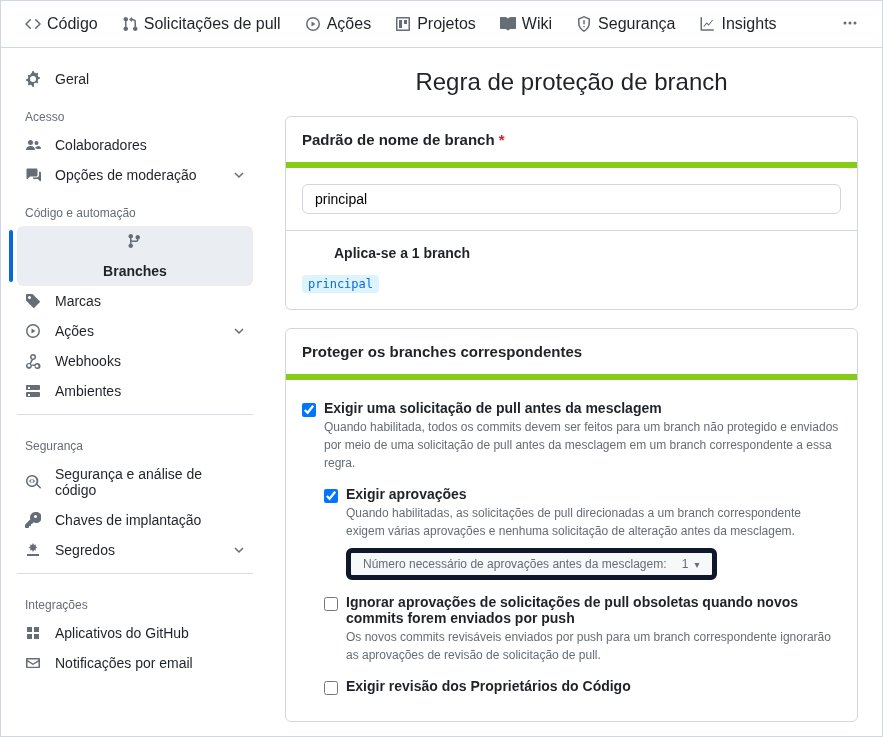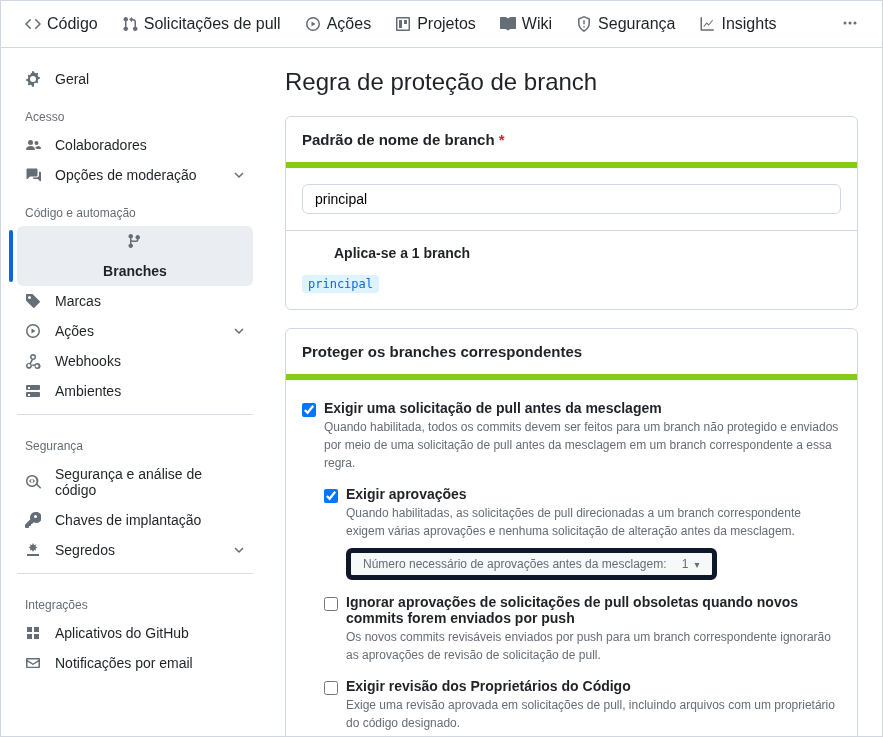--- a/index.html
+++ b/index.html
@@ -15,21 +15,21 @@
 .sidebar { width: 260px; padding: 16px 8px 16px 16px; overflow-y: auto; }
 .sidebar-item { display: flex; align-items: center; gap: 14px; padding: 7px 8px; border-radius: 6px; cursor: pointer; color: #1f2328; }
 .sidebar-item.active { background: #eaeef2; position: relative; font-weight: 600; flex-direction: column; }
 .sidebar-item.active::before { content: ""; position: absolute; left: -8px; top: 4px; bottom: 4px; width: 4px; background: #0969da; border-radius: 2px; }
 .sidebar-item svg { fill: #656d76; flex-shrink: 0; }
 .sidebar-item .chev { margin-left: auto; }
 .section-label { font-size: 12px; color: #656d76; padding: 16px 8px 6px; font-weight: 400; }
 .section-divider { height: 1px; background: #d8dee4; margin: 8px 0; }
 
 .main { flex: 1; padding: 20px 24px; overflow-y: auto; }
-.page-title { font-size: 24px; font-weight: 400; margin-bottom: 20px; }
+.page-title { font-size: 24px; font-weight: 400; margin-bottom: 20px; text-align: center; }
 .panel { border: 1px solid #d0d7de; border-radius: 6px; margin-bottom: 18px; }
 .panel-header { padding: 14px 16px; border-bottom: 6px solid #84cc16; font-size: 15px; font-weight: 600; }
 .panel-body { padding: 16px; }
 .req { color: #cf222e; }
 .input { width: 100%; padding: 6px 12px; border: 1px solid #d0d7de; border-radius: 6px; font-size: 14px; background: #fff; }
 .applies { padding: 14px 16px 16px; border-top: 1px solid #d0d7de; }
 .applies-title { font-weight: 700; margin-bottom: 14px; margin-left: 32px; }
 .branch-chip { display: inline-block; background: #ddf4ff; color: #0969da; font-family: ui-monospace, monospace; font-size: 12px; padding: 2px 6px; border-radius: 4px; }
 
 .checkrow { display: flex; gap: 8px; padding: 4px 0 10px; }
@@ -246,21 +246,20 @@
               <div class="ct">
                 <div class="lbl">Ignorar aprovações de solicitações de pull obsoletas quando novos commits forem enviados por push</div>
                 <div class="desc">Os novos commits revisáveis enviados por push para um branch correspondente ignorarão as aprovações de revisão de solicitação de pull.</div>
               </div>
             </div>
 
             <div class="checkrow">
               <input type="checkbox" style="">
               <div class="ct">
                 <div class="lbl">Exigir revisão dos Proprietários do Código</div>
-                <div class="desc">Exige uma revisão aprovada em solicitações de pull, incluindo arquivos com um proprietário do código designado.</div>
               </div>
             </div>
           </div>
 
         </div>
       </div>
     </main>
   </div>
 </div>
 

